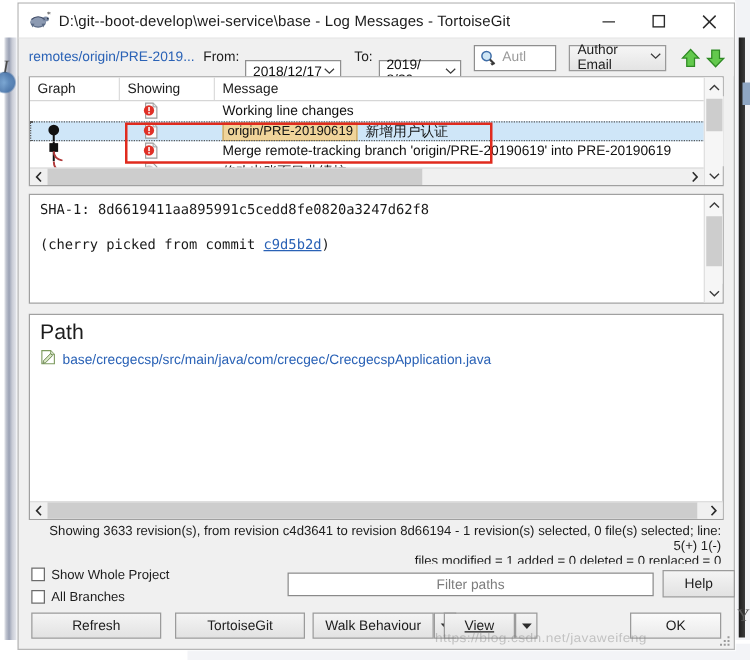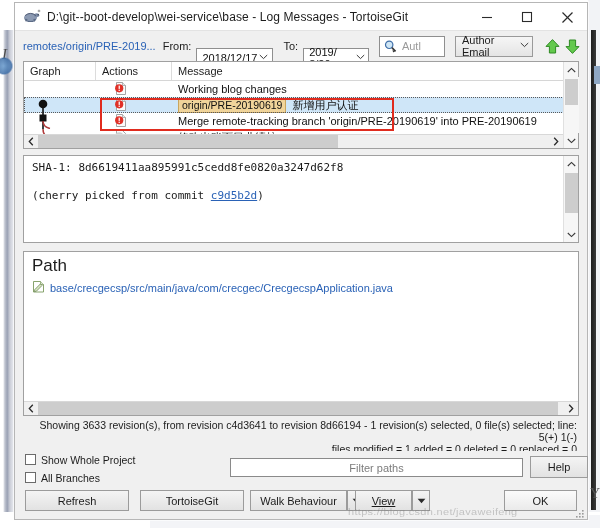--- a/index.html
+++ b/index.html
@@ -391,41 +391,41 @@
       <svg width="17" height="17" viewBox="0 0 17 17">
         <path d="M8.5 15.4 L15 8.6 L11.6 8.6 L11.6 2 L5.4 2 L5.4 8.6 L2 8.6 Z" fill="#63c94d" stroke="#2f8a24" stroke-width="1"></path>
       </svg>
     </div>
   </div>
 
   <div id="loglist" class="panel">
 
     <div id="loghdr">
       <div class="th col-graph">Graph</div>
-      <div class="th col-actions">Actions</div>
+      <div class="th col-actions">Showing</div>
       <div class="th col-msg">Message</div>
     </div>
 
     <div id="logrows">
 
       <div class="logrow">
         <div class="cell-graph"></div>
         <div class="cell-actions">
           <span class="act-ico">
             <svg width="14" height="15" viewBox="0 0 14 15">
               <path d="M2.5 1.5 h6 l3 3 v9 h-9 z" fill="#fbfbfb" stroke="#9a9a9a" stroke-width=".9"></path>
               <path d="M8.5 1.5 v3 h3" fill="#e8e8e8" stroke="#9a9a9a" stroke-width=".7"></path>
               <circle cx="5.2" cy="7.3" r="4.1" fill="#e03027"></circle>
               <rect x="4.6" y="4.6" width="1.25" height="3.3" fill="#fff"></rect>
               <rect x="4.6" y="8.7" width="1.25" height="1.25" fill="#fff"></rect>
             </svg>
           </span>
         </div>
         <div class="cell-msg">
-          <span class="msgtxt">Working blog changes</span>
+          <span class="msgtxt">Working line changes</span>
         </div>
       </div>
 
       <div class="logrow sel">
         <div class="cell-graph">
           <svg width="72" height="16" viewBox="0 0 72 16" style="position:absolute;left:0;top:0;">
             <circle cx="19" cy="7" r="4.3" fill="#111111"></circle>
             <line x1="19" y1="11" x2="19" y2="16" stroke="#111111" stroke-width="1.6"></line>
           </svg>
         </div>

